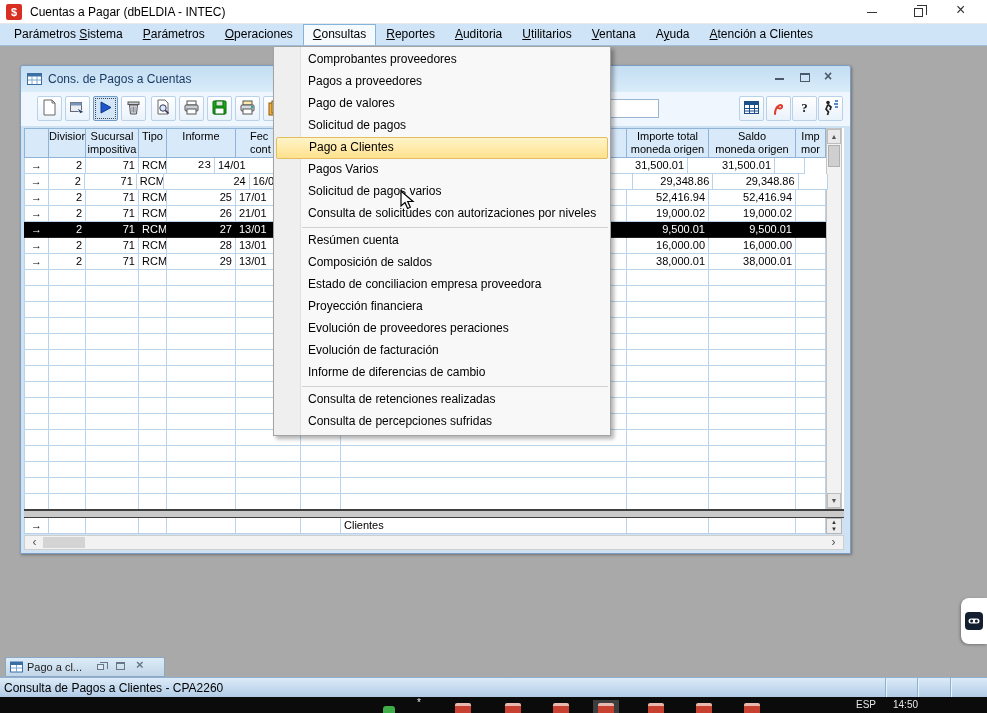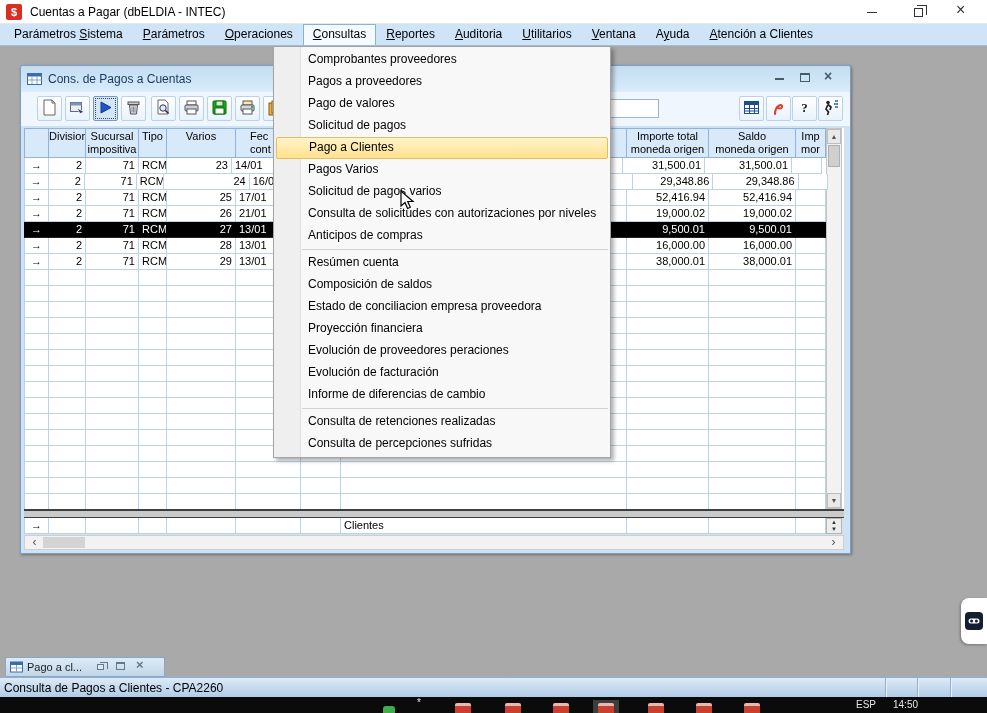--- a/index.html
+++ b/index.html
@@ -252,40 +252,40 @@
             </svg></span>
         </div>
       </div>
 
     <div class="grid" id="grid">
         <div class="grow hrow">
           <div class="hcell first" style="width: 25px;"></div>
           <div class="hcell" style="width: 37px;">Division</div>
           <div class="hcell" style="width: 53px;">Sucursal<br>impositiva</div>
           <div class="hcell" style="width: 28px;">Tipo</div>
-          <div class="hcell" style="width: 69px;">Varios</div>
+          <div class="hcell" style="width: 69px;">Informe</div>
           <div class="hcell pad14" style="width: 65px;">Fec<br>cont</div>
           <div class="hcell" style="width: 40px;"></div>
           <div class="hcell" style="width: 286px;"></div>
           <div class="hcell" style="width: 82px;">Importe total<br>moneda origen</div>
           <div class="hcell" style="width: 87px;">Saldo<br>moneda origen</div>
           <div class="hcell" style="width: 30px;">Imp<br>mor</div>
         </div>
       <div class="vsb">
         <div class="arr up">▲</div>
         <div class="thumb"></div>
         <div class="arr down">▼</div>
       </div>
     <div style="position: absolute; left: 0px; top: 30px; width: 804px; height: 351px; overflow: hidden;">
           <div class="grow ">
             <div class="cell a-center first" style="width: 25px;"><span class="marker">→</span></div>
             <div class="cell a-right" style="width: 37px;">2</div>
             <div class="cell a-right" style="width: 53px;">71</div>
             <div class="cell a-left" style="width: 28px;">RCM</div>
-            <div class="cell a-right" style="width: 65px;">23</div>
+            <div class="cell a-right" style="width: 48px; font-family: Liberation Mono, monospace;">23</div>
             <div class="cell a-left" style="width: 65px;">14/01</div>
             <div class="cell a-left" style="width: 40px;"></div>
             <div class="cell a-left" style="width: 286px;"></div>
             <div class="cell a-right" style="width: 82px;">31,500.01</div>
             <div class="cell a-right" style="width: 87px;">31,500.01</div>
             <div class="cell a-right" style="width: 30px;"></div>
           </div>
           <div class="grow ">
             <div class="cell a-center first" style="width: 25px;"><span class="marker">→</span></div>
             <div class="cell a-right" style="width: 37px;">2</div>
@@ -587,21 +587,20 @@
 
   <div class="dropdown" id="dropdown">
       <div class="dd-item">Comprobantes proveedores</div>
       <div class="dd-item">Pagos a proveedores</div>
       <div class="dd-item">Pago de valores</div>
       <div class="dd-item">Solicitud de pagos</div>
       <div class="dd-item hl">Pago a Clientes</div>
       <div class="dd-item">Pagos Varios</div>
       <div class="dd-item">Solicitud de pagos varios</div>
       <div class="dd-item">Consulta de solicitudes con autorizaciones por niveles</div>
-      <div class="dd-item">Anticipos de compras</div>
       <div class="dd-sep"></div>
       <div class="dd-item">Resúmen cuenta</div>
       <div class="dd-item">Composición de saldos</div>
       <div class="dd-item">Estado de conciliacion empresa proveedora</div>
       <div class="dd-item">Proyección financiera</div>
       <div class="dd-item">Evolución de proveedores peraciones</div>
       <div class="dd-item">Evolución de facturación</div>
       <div class="dd-item">Informe de diferencias de cambio</div>
       <div class="dd-sep"></div>
       <div class="dd-item">Consulta de retenciones realizadas</div>

